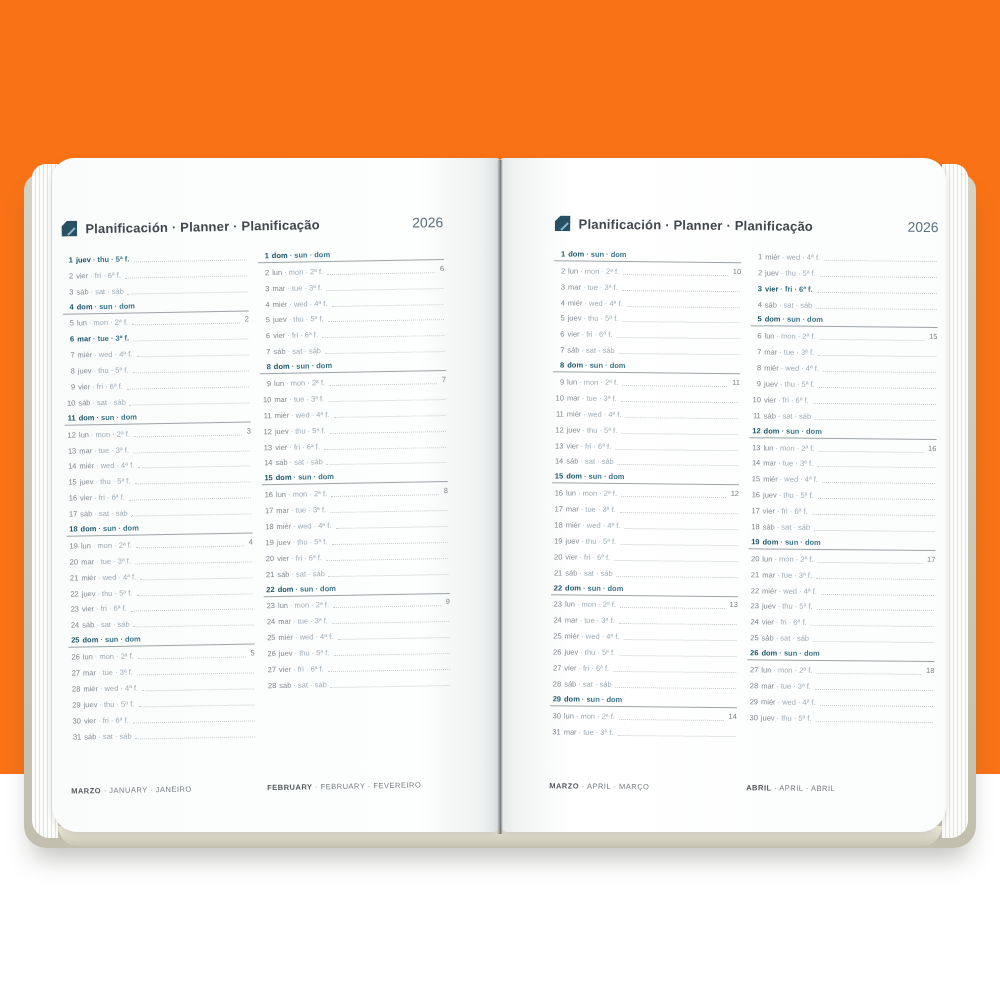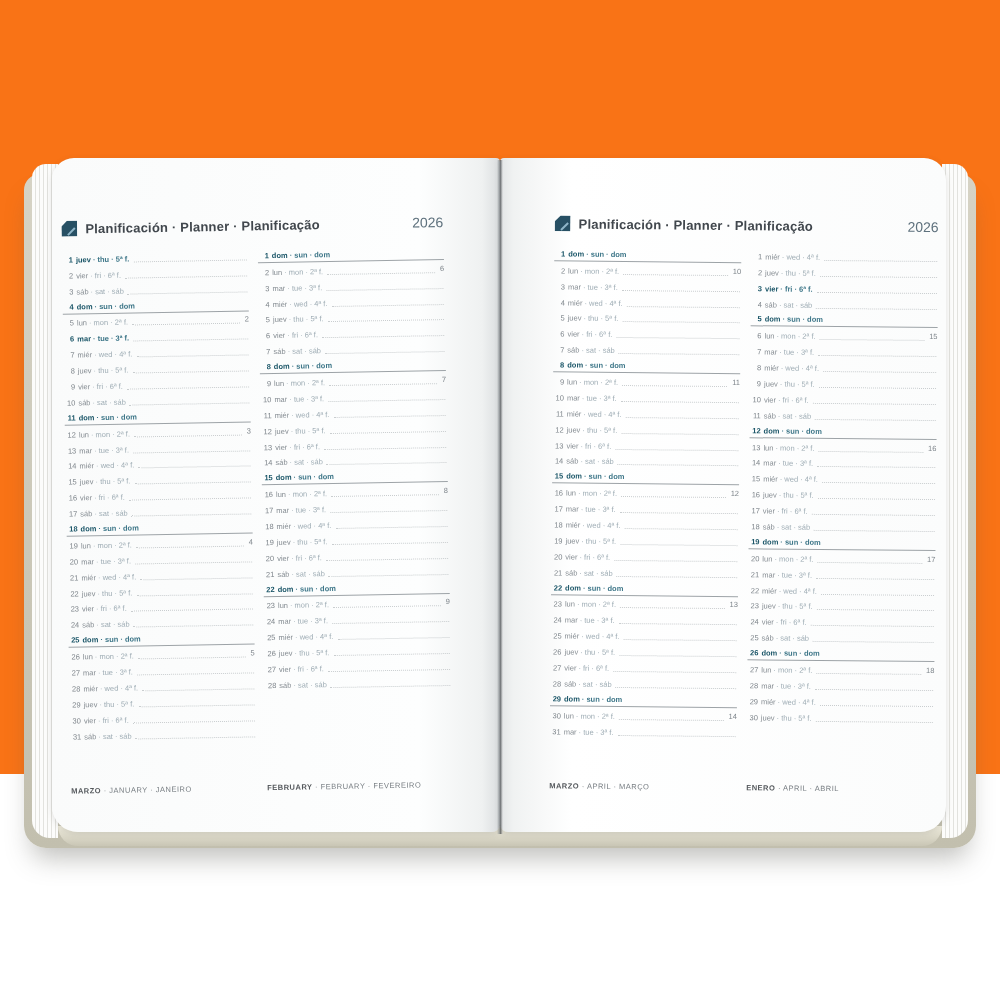--- a/index.html
+++ b/index.html
@@ -831,21 +831,21 @@
                   <span class="enpt">· wed · 4ª f.</span>
                   <span class="lead"></span>
                 </div>
                 <div class="row">
                   <span class="num">30</span>
                   <span class="es">juev</span>
                   <span class="enpt">· thu · 5ª f.</span>
                   <span class="lead"></span>
                 </div>
               </div>
-            <div class="m-footer"><span class="f-es">ENERO</span><span class="f-rest"> · APRIL · ABRIL</span></div>
+            <div class="m-footer"><span class="f-es">ABRIL</span><span class="f-rest"> · APRIL · ABRIL</span></div>
           </div>
         </div>
       </div>
     </div>
 
     <div class="gutter"></div>
   </div>
 </div>
 
 </body></html>

